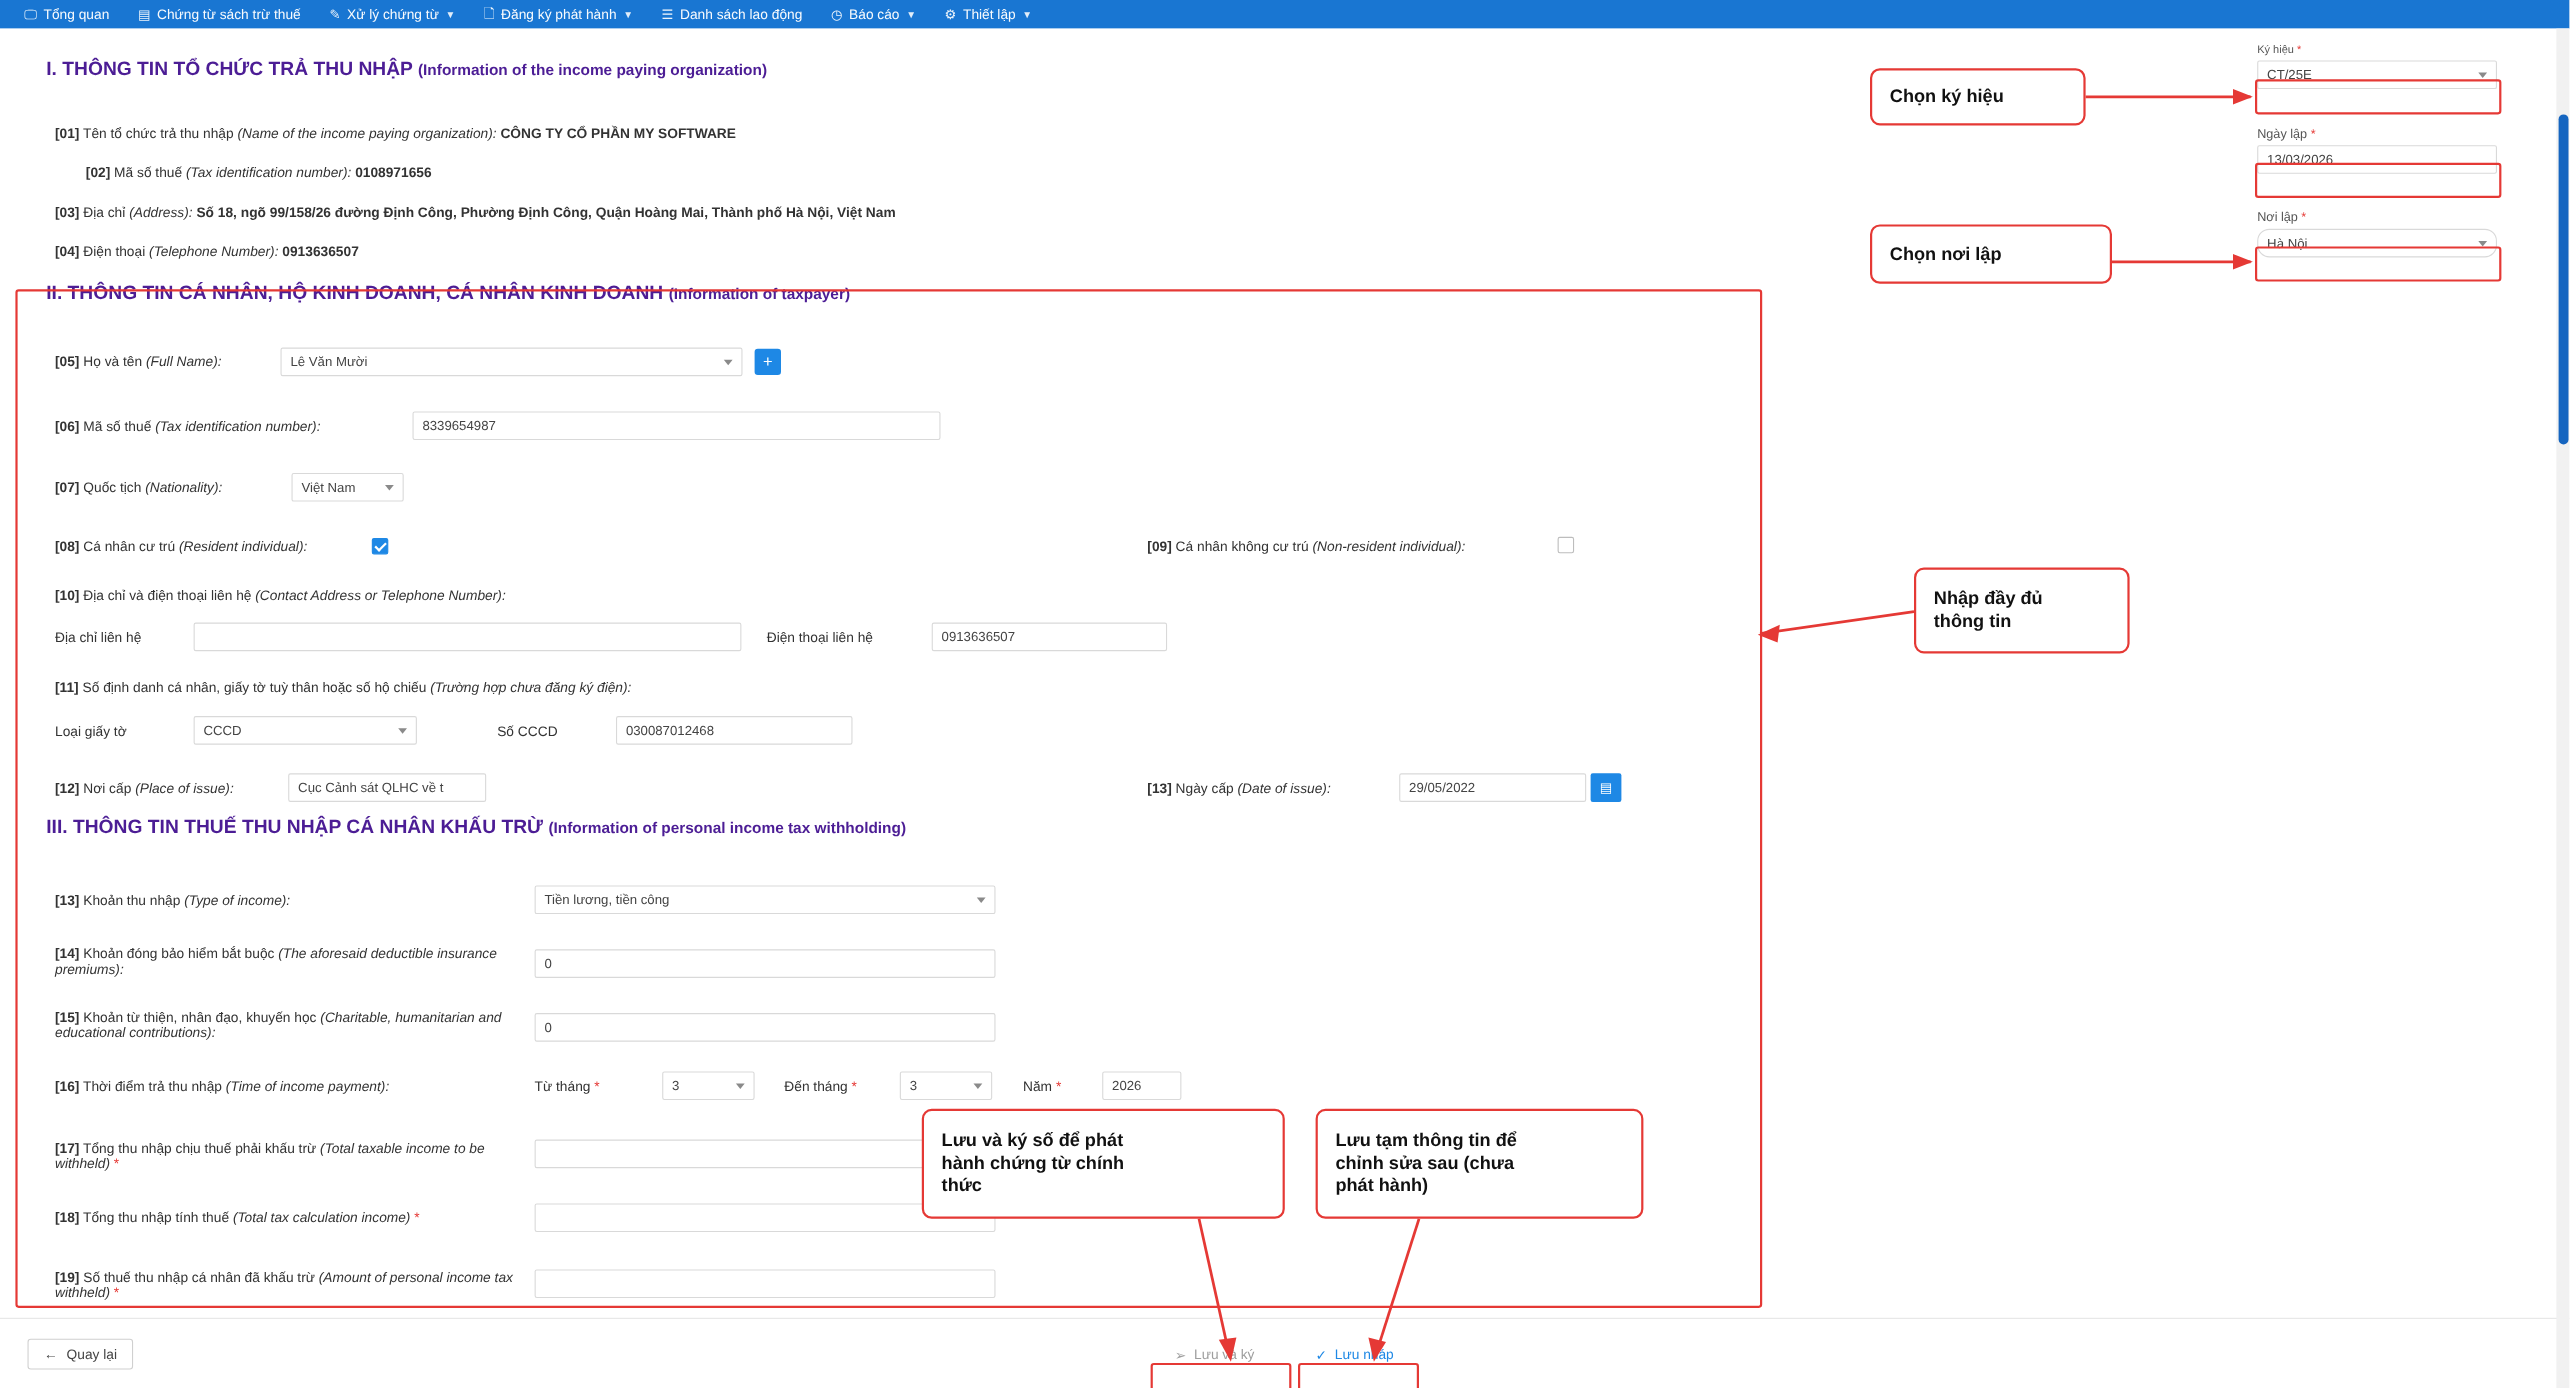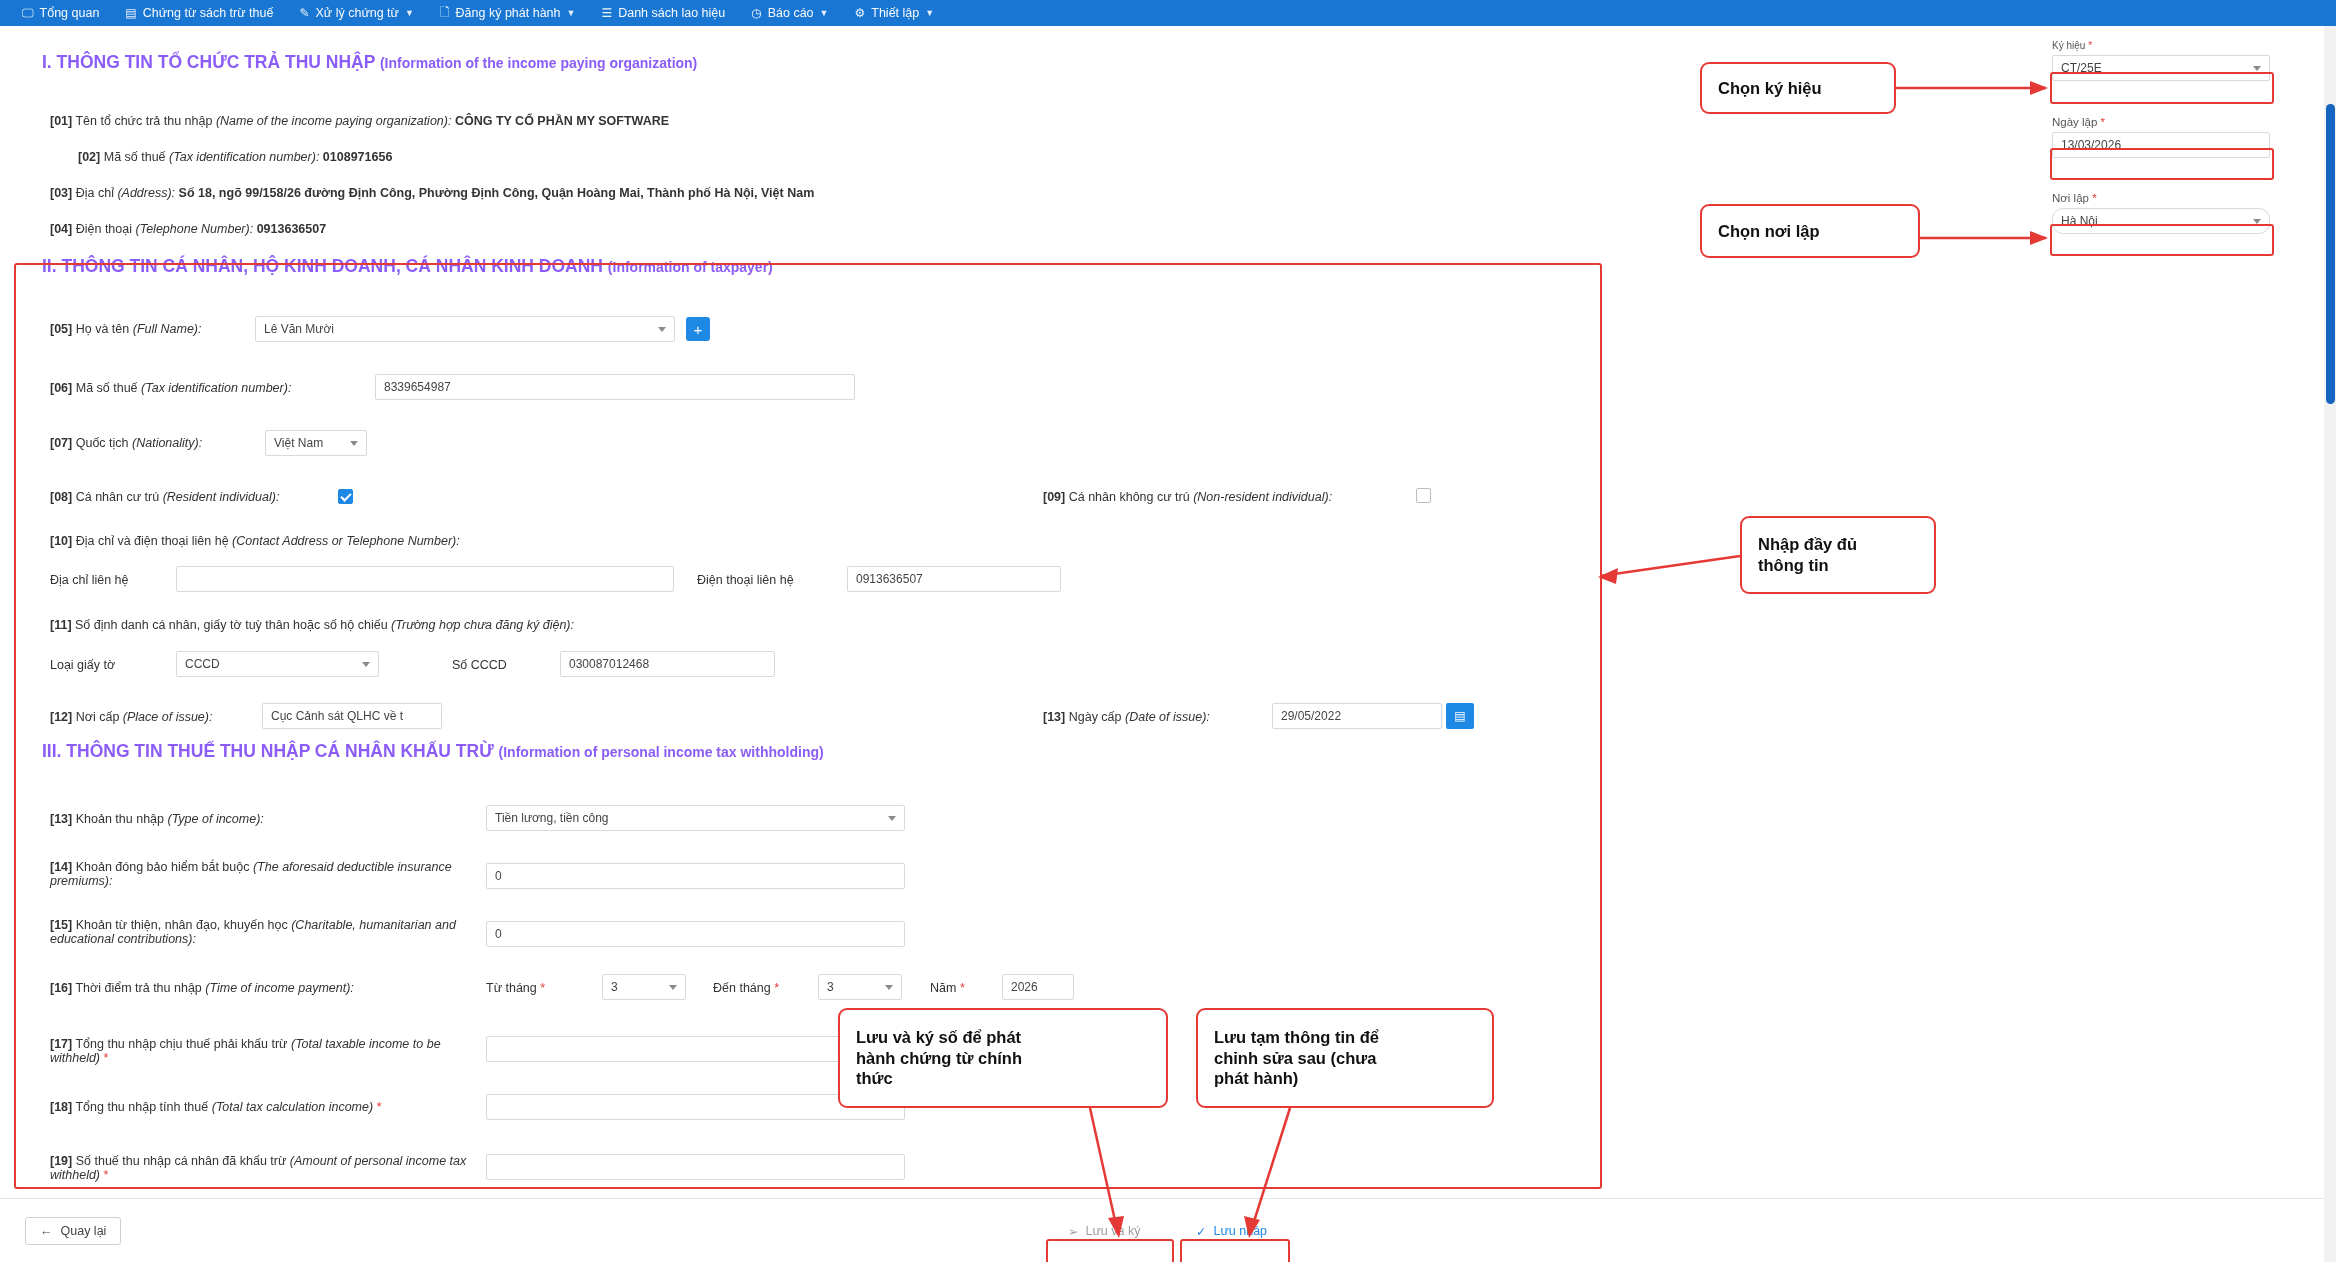--- a/index.html
+++ b/index.html
@@ -36,21 +36,21 @@
   }
 
   
   #scrollbar-track { position:absolute; right:0; top:0; width:12px; height:1236px; background:#f1f1f1; }
   #scrollbar-thumb { position:absolute; right:1px; top:78px; width:9px; height:300px; background:#1565c0; border-radius:5px; }
 
   
   .sec-h {
     font-size: 17.5px;
     font-weight: bold;
-    color: #8b5cf6;
+    color: #4c1d95;
   }
   .sec-h .sub { font-weight: bold; font-size: 14px; }
 
   .lbl { font-size: 12.5px; color:#333; }
   .lbl b { font-weight:bold; }
   .it { font-style: italic; }
   .req { color:#e53935; }
 
   
   .inp {
@@ -136,21 +136,21 @@
     <span>Xử lý chứng từ</span>
     <span class="caret">▼</span>
   </div>
   <div class="navitem">
     <span class="ic">🗋</span>
     <span>Đăng ký phát hành</span>
     <span class="caret">▼</span>
   </div>
   <div class="navitem">
     <span class="ic">☰</span>
-    <span>Danh sách lao hiệu</span>
+    <span>Danh sách lao động</span>
   </div>
   <div class="navitem">
     <span class="ic">◷</span>
     <span>Báo cáo</span>
     <span class="caret">▼</span>
   </div>
   <div class="navitem">
     <span class="ic">⚙</span>
     <span>Thiết lập</span>
     <span class="caret">▼</span>

